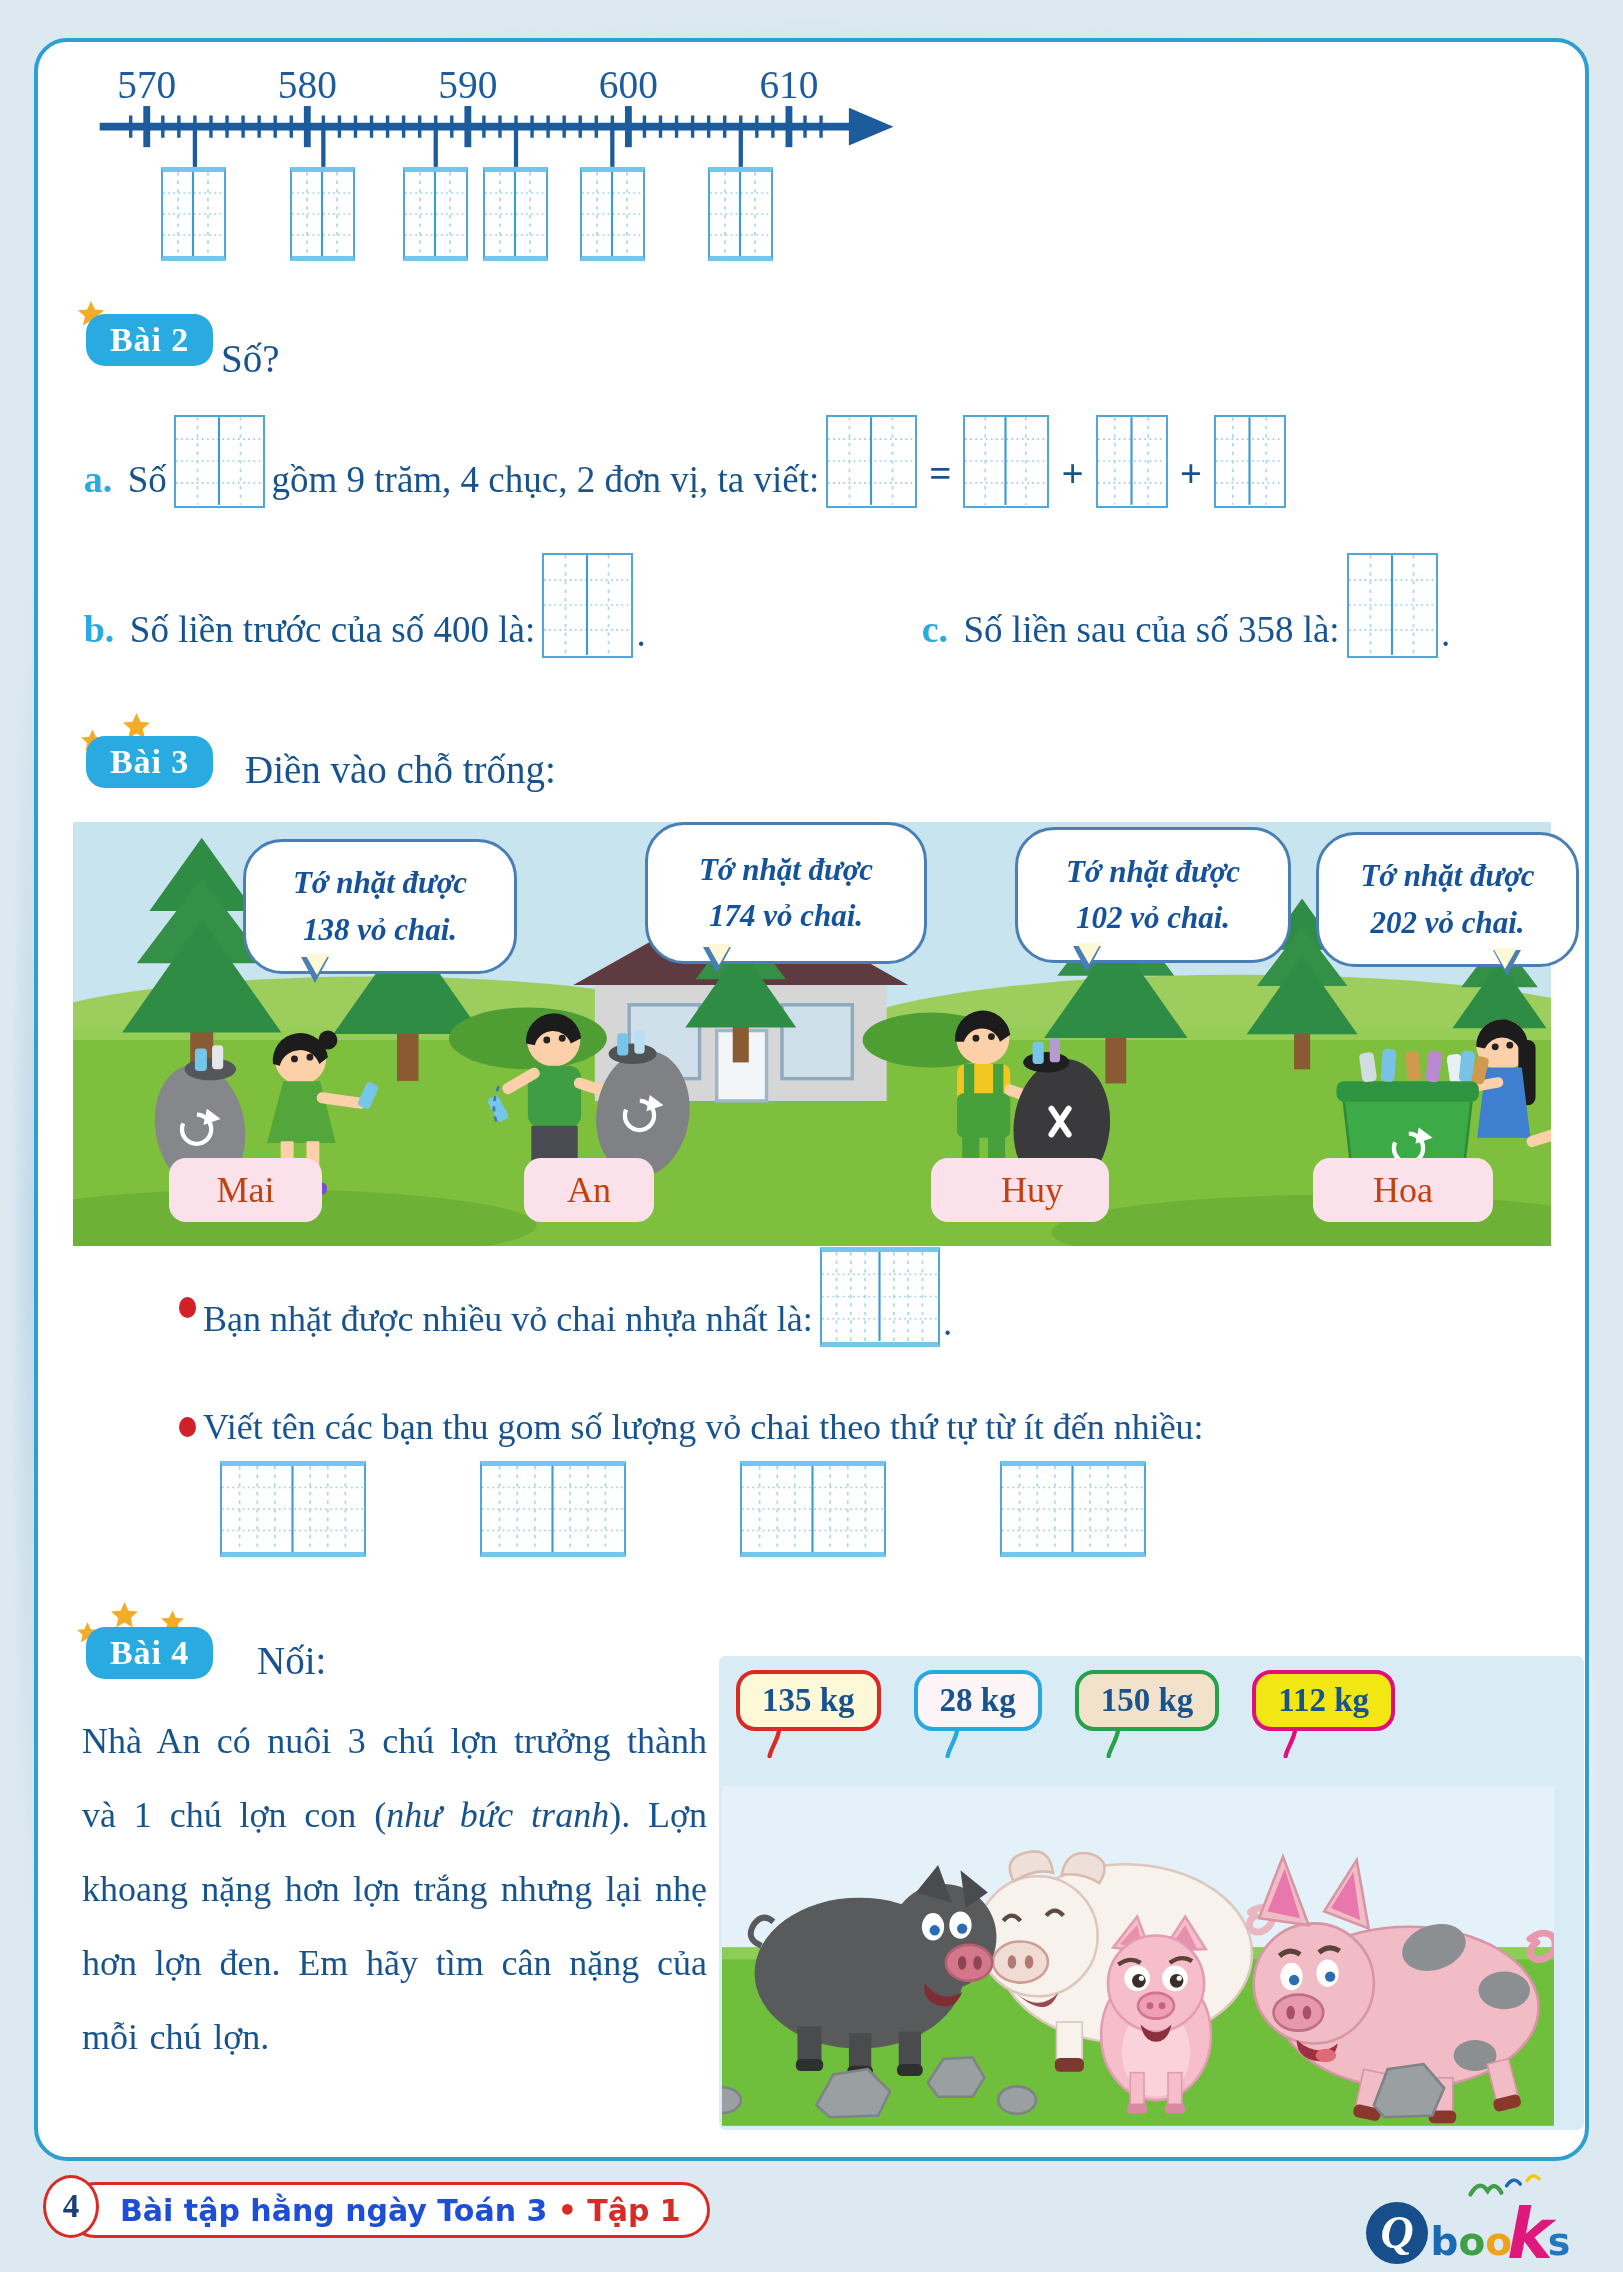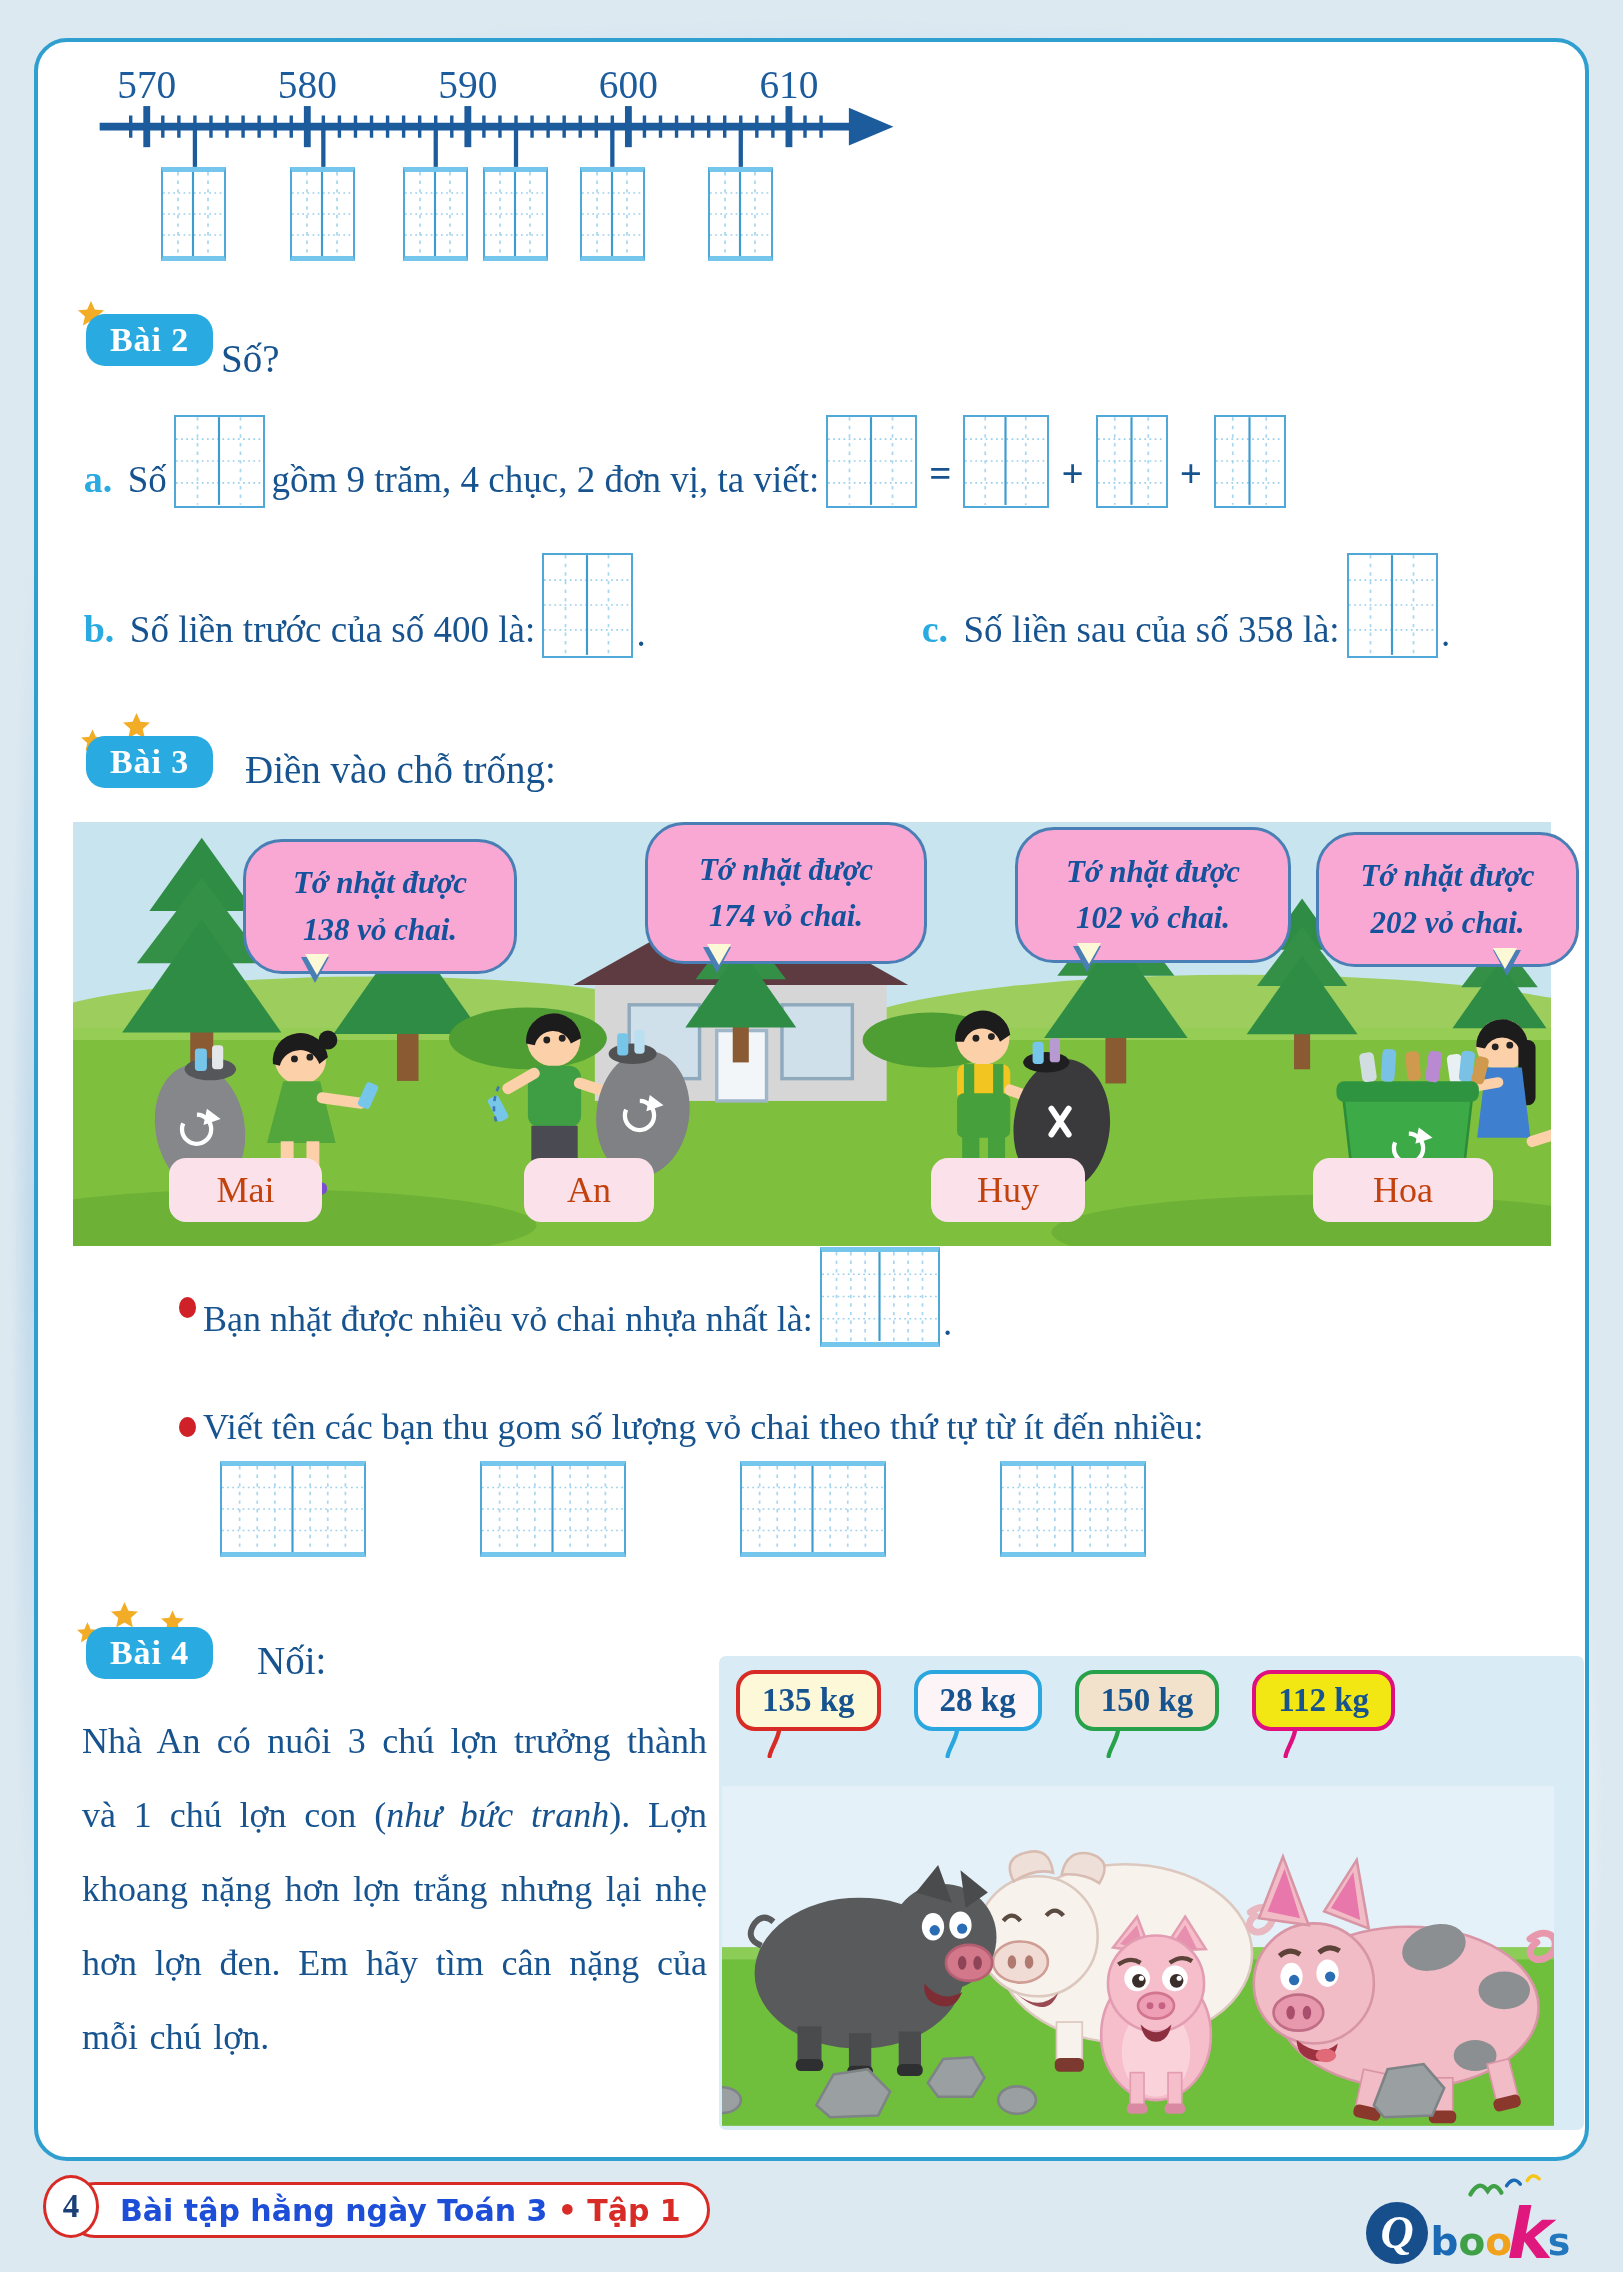--- a/index.html
+++ b/index.html
@@ -31,21 +31,21 @@
   .sec-title{position:absolute;font-size:39px;color:#17538f;}
   
   .fillrow{position:absolute;display:flex;align-items:flex-end;}
   .fillrow .t{font-size:37px;color:#17538f;padding:0 6.9px 6.9px 6.9px;white-space:nowrap;}
   .fillrow .marker{color:#29abe2;font-weight:bold;font-size:38px;padding:0 8.6px 6.9px 1.7px;}
   .fillrow .op{font-size:39px;font-weight:bold;color:#17538f;padding:0 12px 12px 12px;}
   .fillrow .period{font-size:37px;padding:0 1.7px 3.4px 3.4px;}
   
   .scene{position:absolute;left:73px;top:822px;width:1478px;height:424px;}
   .scene > svg{position:absolute;left:0;top:0;}
-  .bubble{position:absolute;background:#f9a8d4;border:3.4px solid #4a7fb5;border-radius:39px;
+  .bubble{position:absolute;background:#ffffff;border:3.4px solid #4a7fb5;border-radius:39px;
           display:flex;flex-direction:column;justify-content:center;align-items:center;
           font-size:31px;font-weight:bold;font-style:italic;color:#14529c;line-height:1.5;text-align:center;}
   .bubble::before{content:"";position:absolute;bottom:-26px;left:55px;
           border:14.6px solid transparent;border-top:26px solid #4a7fb5;}
   .bubble::after{content:"";position:absolute;bottom:-16.3px;left:59px;
           border:12px solid transparent;border-top:21.5px solid #fdf9d6;}
   .bubble.t-right::before{left:auto;right:55px;}
   .bubble.t-right::after{left:auto;right:59px;}
   .nametag{position:absolute;top:336px;height:64px;background:#fbe2ea;border-radius:17px;
            display:flex;align-items:center;justify-content:center;font-size:36px;color:#c2410c;}
@@ -451,21 +451,21 @@
   <div class="bubble" style="left:942px;top:5.1px;width:270px;height:130px;">
     <span>Tớ nhặt được</span>
     <span>102 vỏ chai.</span>
   </div>
   <div class="bubble t-right" style="left:1243px;top:10.3px;width:257px;height:129px;">
     <span>Tớ nhặt được</span>
     <span>202 vỏ chai.</span>
   </div>
   <div class="nametag" style="left:96px;width:153px;">Mai</div>
   <div class="nametag" style="left:451px;width:130px;">An</div>
-  <div class="nametag" style="left:858px;width:154px;">Huy</div>
+  <div class="nametag" style="left:858px;width:154px;padding-left:24px;">Huy</div>
   <div class="nametag" style="left:1240px;width:180px;">Hoa</div>
 </div>
 
 <div class="fillrow" style="left:179px;top:1246px;height:101px;">
   <span class="bullet-dot" style="margin-bottom:29px;"></span>
   <span class="t" style="font-size:36px;">Bạn nhặt được nhiều vỏ chai nhựa nhất là:</span>
   <div class="gridbox split thick bx-q1">
       <svg width="115" height="89" viewBox="0 0 134 104">
         <line x1="16.75" y1="0" x2="16.75" y2="104" stroke="#a8d7ef" stroke-width="2" stroke-dasharray="4 6"></line>
         <line x1="33.5" y1="0" x2="33.5" y2="104" stroke="#a8d7ef" stroke-width="2" stroke-dasharray="4 6"></line>

